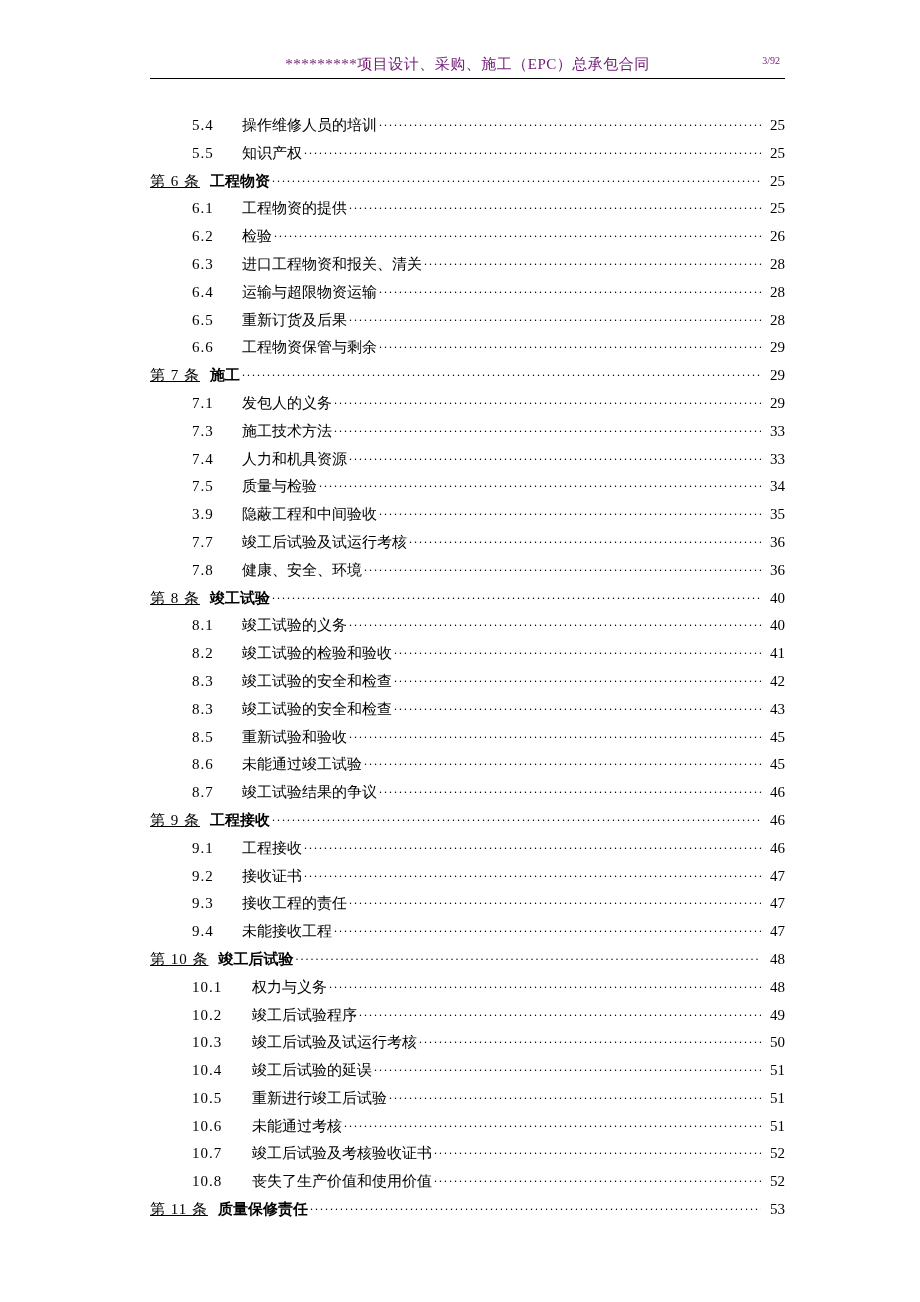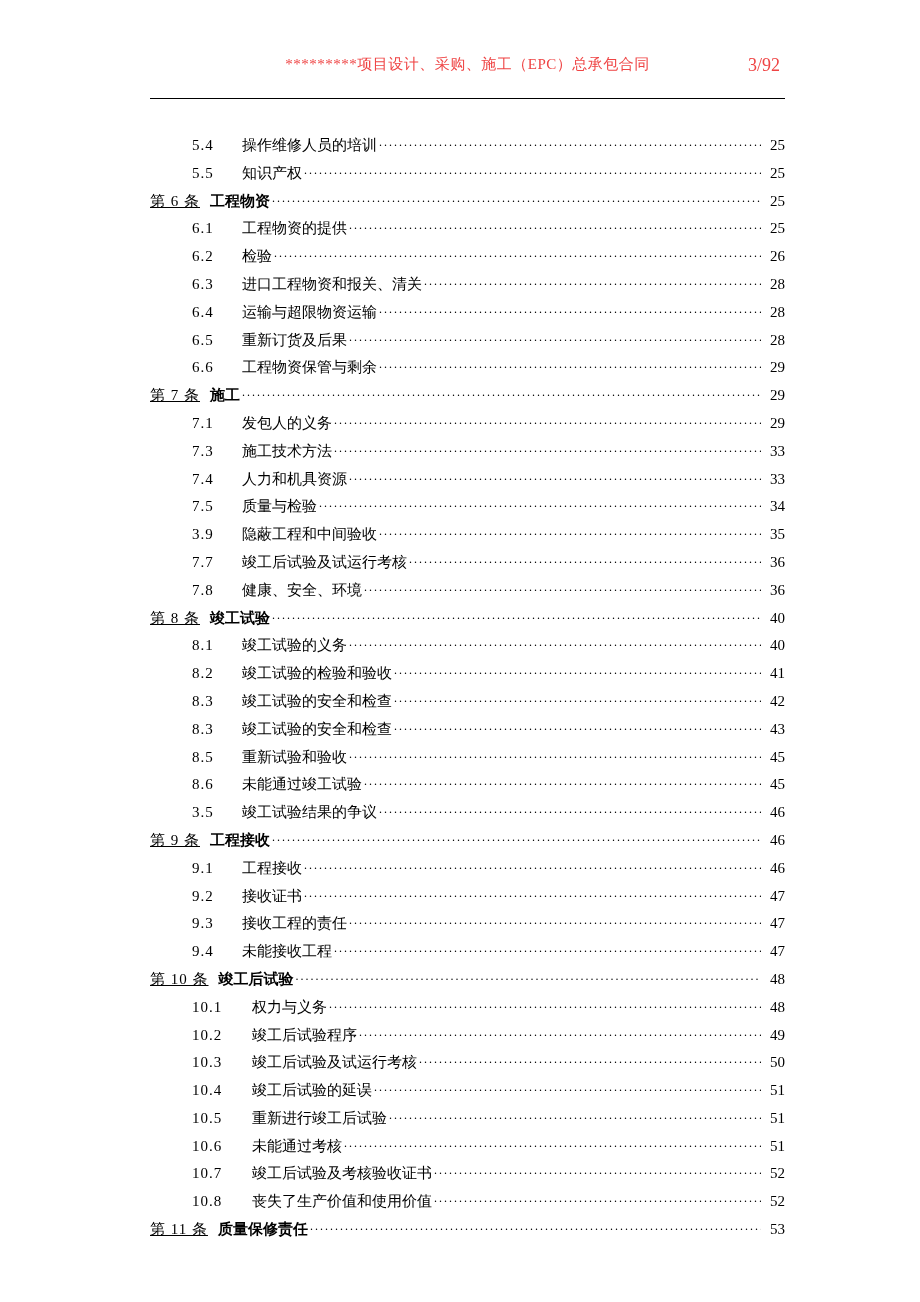--- a/index.html
+++ b/index.html
@@ -7,34 +7,34 @@
       background: #ffffff;
       font-family: "SimSun", "宋体", serif;
       width: 920px;
       height: 1302px;
       position: relative;
       padding: 55px 135px 80px 150px;
     }
     .header {
       text-align: center;
       font-size: 15px;
-      color: #ef4444;
-      padding-bottom: 24px;
+      color: #701a75;
+      padding-bottom: 4px;
       border-bottom: 1.5px solid #000;
       position: relative;
     }
     .header-title {
       display: inline-block;
       letter-spacing: 0.5px;
     }
     .page-num {
       position: absolute;
       right: 5px;
       top: 0;
-      font-size: 18px;
+      font-size: 10px;
       text-align: center;
     }
     .toc {
       margin-top: 36px;
       font-size: 15px;
       color: #000;
       line-height: 1.0;
     }
     .toc-row {
       display: flex;
@@ -236,21 +236,21 @@
       <span class="dots"></span>
       <span class="toc-page">45</span>
     </div>
     <div class="toc-row sub">
       <span class="toc-num">8.6</span>
       <span class="toc-label">未能通过竣工试验</span>
       <span class="dots"></span>
       <span class="toc-page">45</span>
     </div>
     <div class="toc-row sub">
-      <span class="toc-num">3.5</span>
+      <span class="toc-num">8.7</span>
       <span class="toc-label">竣工试验结果的争议</span>
       <span class="dots"></span>
       <span class="toc-page">46</span>
     </div>
     <div class="toc-row top-row">
       <span class="toc-num">第 9 条</span>
       <span class="toc-label">工程接收</span>
       <span class="dots"></span>
       <span class="toc-page">46</span>
     </div>

